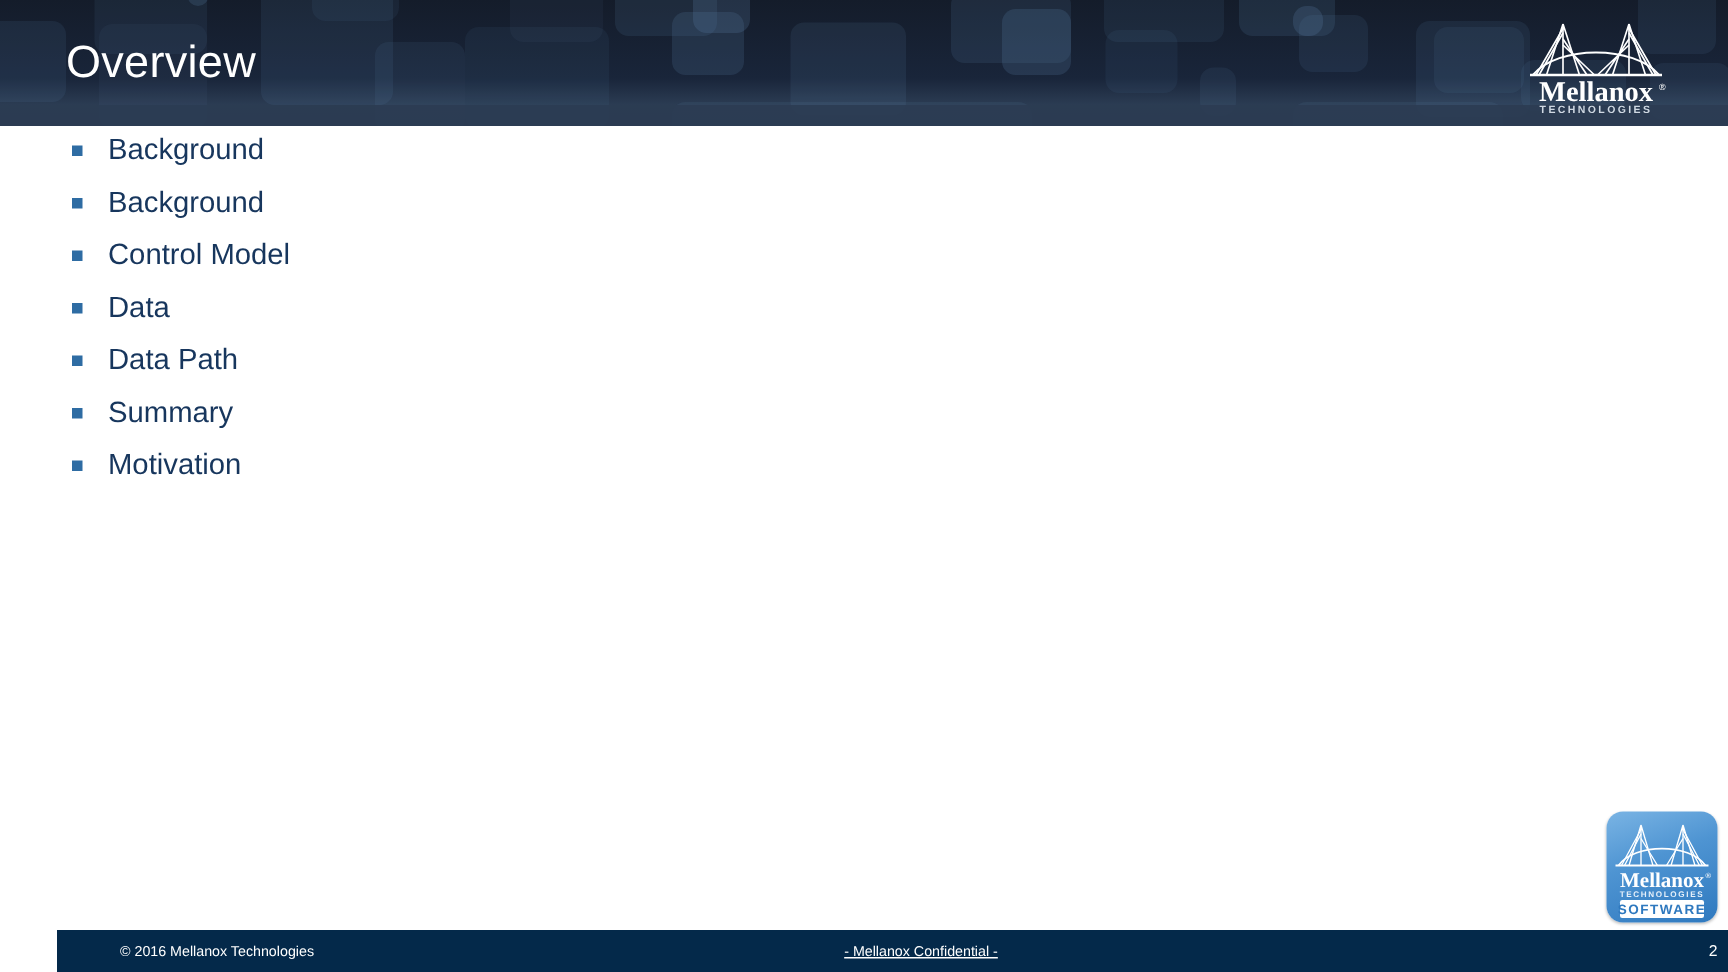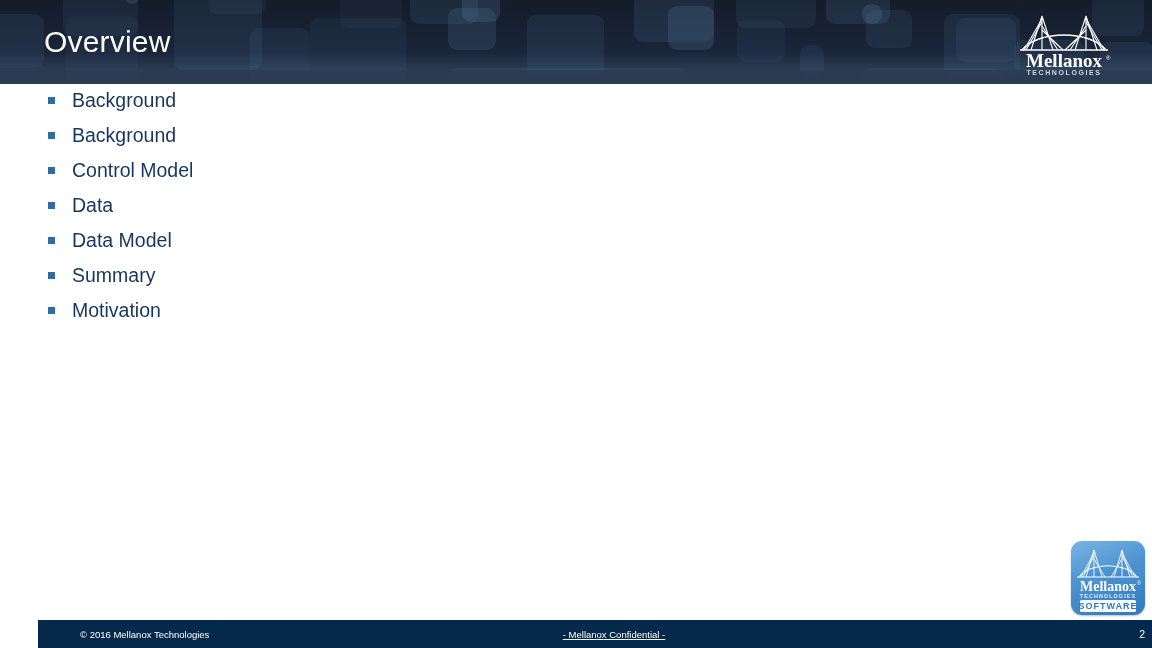--- a/index.html
+++ b/index.html
@@ -219,21 +219,21 @@
   <div class="bullet-row">
     <span class="bullet-mark"></span>
     <span class="bullet-text">Control Model</span>
   </div>
   <div class="bullet-row">
     <span class="bullet-mark"></span>
     <span class="bullet-text">Data</span>
   </div>
   <div class="bullet-row">
     <span class="bullet-mark"></span>
-    <span class="bullet-text">Data Model</span>
+    <span class="bullet-text">Data Path</span>
   </div>
   <div class="bullet-row">
     <span class="bullet-mark"></span>
     <span class="bullet-text">Summary</span>
   </div>
   <div class="bullet-row">
     <span class="bullet-mark"></span>
     <span class="bullet-text">Motivation</span>
   </div>
 </div>

